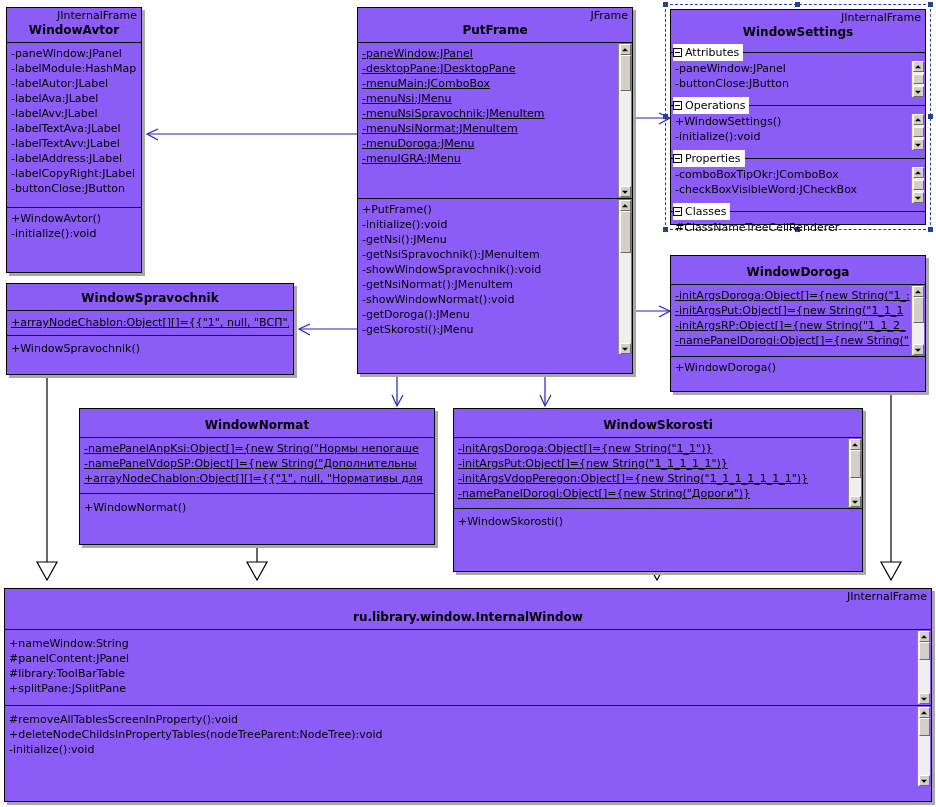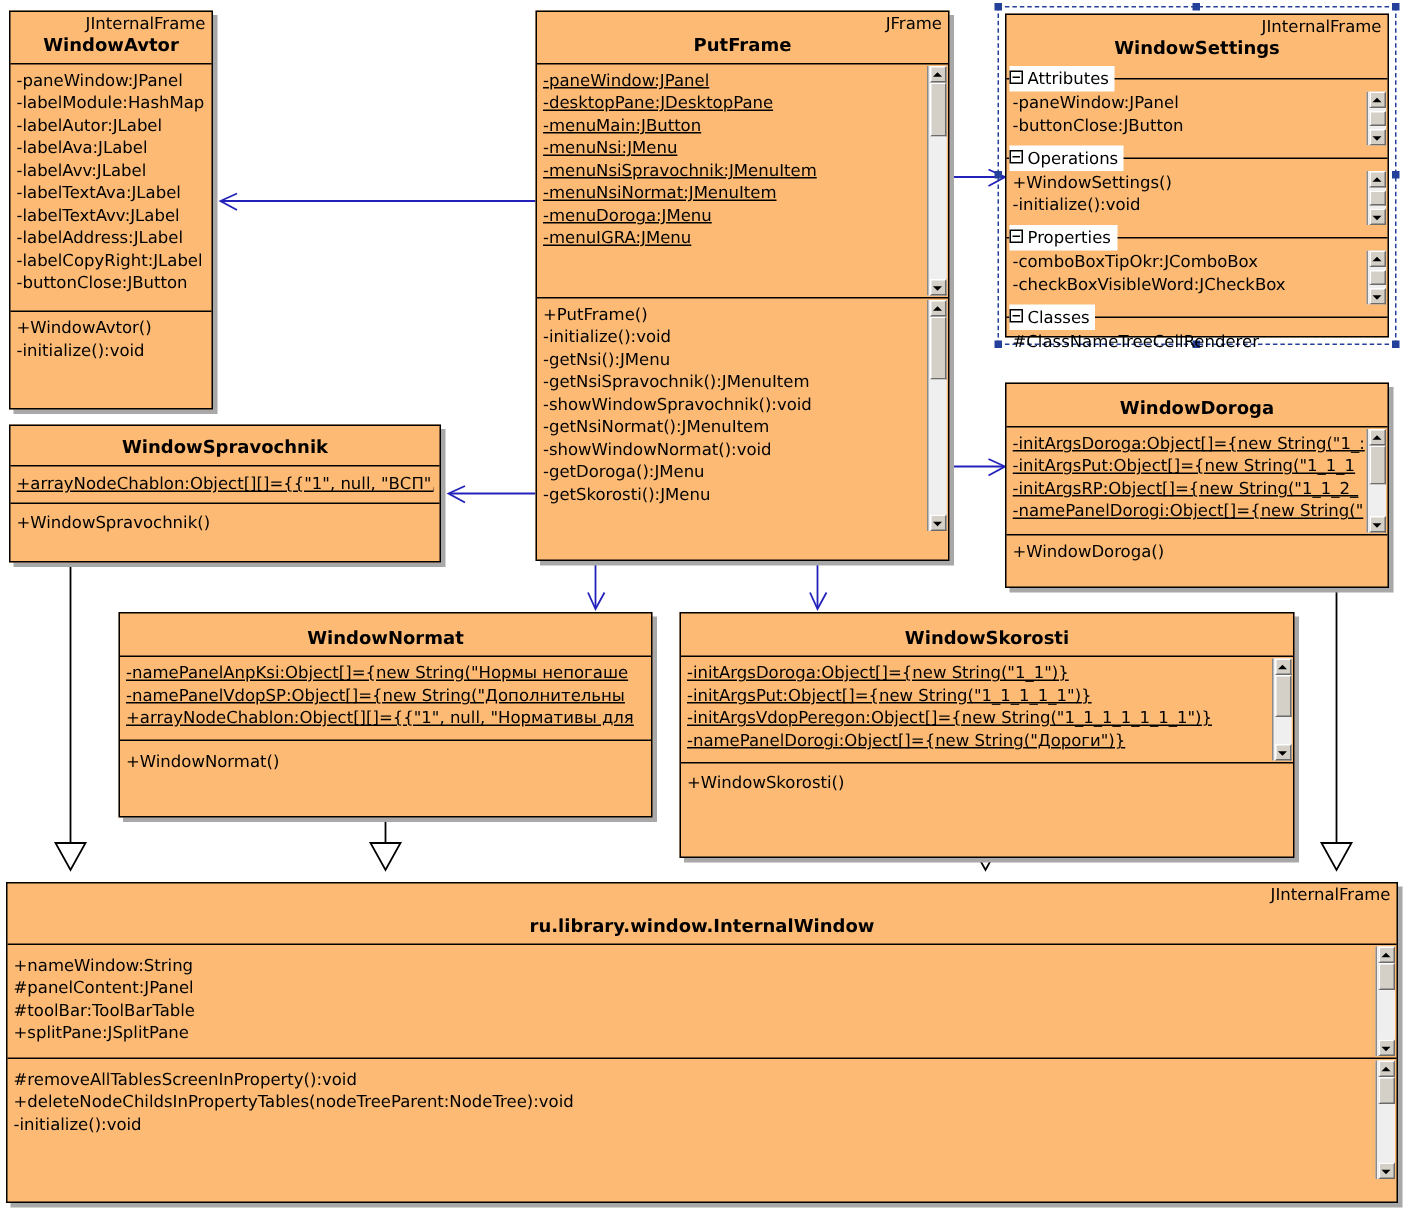--- a/index.html
+++ b/index.html
@@ -4,21 +4,21 @@
 <style>
   html,body{margin:0;padding:0;background:#ffffff;}
   body{
     width:936px;height:807px;position:relative;overflow:hidden;
     font-family:"DejaVu Sans","Liberation Sans",sans-serif;
     font-size:11px;color:#000;
   }
   #canvas{position:absolute;left:0;top:0;width:936px;height:807px;}
   
   .uml{
-    position:absolute;background:#fdba74;border:1px solid #000;
+    position:absolute;background:#8b5cf6;border:1px solid #000;
     box-sizing:border-box;box-shadow:3px 3px 0 0 #a8a8a8;
   }
   .uml.nosh{box-shadow:none;}
   .uml .hdr{position:relative;padding:1px 4px 4px 4px;}
   .uml .stereo{
     text-align:right;font-size:11px;line-height:13px;color:#000;
     white-space:nowrap;
   }
   .uml .cname{
     text-align:center;font-weight:bold;font-size:12px;line-height:16px;
@@ -173,21 +173,21 @@
 
   <div class="uml" style="left:357px;top:7px;width:276px;height:367px;">
     <div class="hdr">
       <div class="stereo">JFrame</div>
       <div class="cname">PutFrame</div>
     </div>
     <div class="sep cmp" style="height:155px;">
       <div class="lines">
         <div class="ln st pad">-paneWindow:JPanel</div>
         <div class="ln st pad">-desktopPane:JDesktopPane</div>
-        <div class="ln st pad">-menuMain:JButton</div>
+        <div class="ln st pad">-menuMain:JComboBox</div>
         <div class="ln st pad">-menuNsi:JMenu</div>
         <div class="ln st pad">-menuNsiSpravochnik:JMenuItem</div>
         <div class="ln st pad">-menuNsiNormat:JMenuItem</div>
         <div class="ln st pad">-menuDoroga:JMenu</div>
         <div class="ln st pad">-menuIGRA:JMenu</div>
       </div>
       <div class="sb">
         <div class="sbbtn up"></div>
         <div class="sbthumb" style="height:36px;"></div>
         <div class="sbtrack"></div>
@@ -384,21 +384,21 @@
 
   <div class="uml" style="left:4px;top:588px;width:928px;height:214px;">
     <div class="hdr">
       <div class="stereo">JInternalFrame</div>
       <div class="cname" style="margin-top:6px;">ru.library.window.InternalWindow</div>
     </div>
     <div class="sep cmp" style="height:75px;">
       <div class="lines" style="padding-top:6px;">
         <div class="ln pad">+nameWindow:String</div>
         <div class="ln pad">#panelContent:JPanel</div>
-        <div class="ln pad">#toolBar:ToolBarTable</div>
+        <div class="ln pad">#library:ToolBarTable</div>
         <div class="ln pad">+splitPane:JSplitPane</div>
       </div>
       <div class="sb">
         <div class="sbbtn up"></div>
         <div class="sbthumb" style="height:18px;"></div>
         <div class="sbtrack"></div>
         <div class="sbbtn dn"></div>
       </div>
     </div>
     <div class="sep cmp" style="height:81px;">

